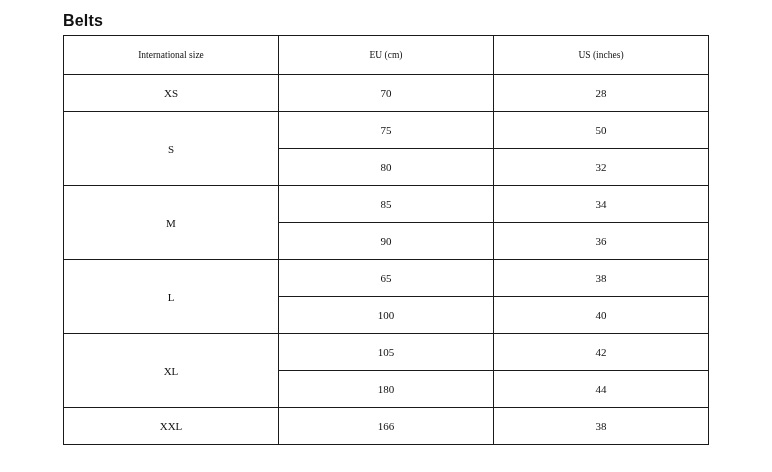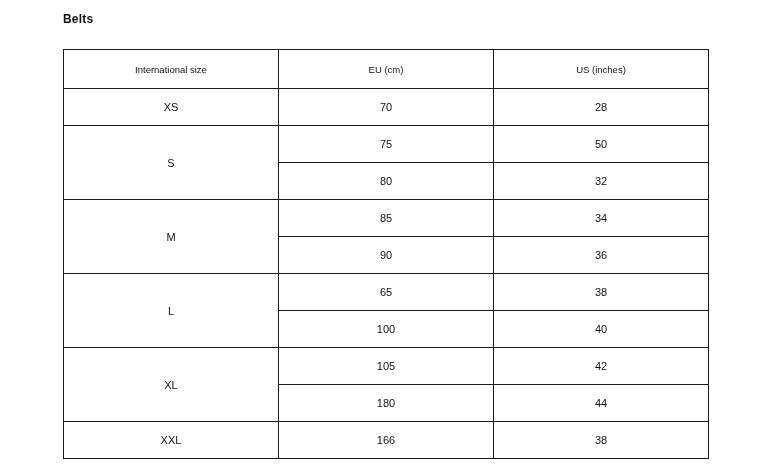--- a/index.html
+++ b/index.html
@@ -17,30 +17,31 @@
   .page {
     position: relative;
     width: 772px;
     height: 472px;
     box-sizing: border-box;
   }
   .title {
     position: absolute;
     left: 63px;
     top: 12px;
-    font-size: 12px;
+    font-size: 16px;
     font-weight: bold;
     letter-spacing: 0.2px;
     color: #111111;
   }
   .table-wrap {
     position: absolute;
     left: 63px;
-    top: 49px;
+    top: 35px;
     width: 645px;
+    font-family: Liberation Serif, serif;
   }
   table.size-table {
     border-collapse: collapse;
     width: 645px;
     table-layout: fixed;
   }
   table.size-table col.c1 { width: 215px; }
   table.size-table col.c2 { width: 215px; }
   table.size-table col.c3 { width: 215px; }
   table.size-table th,

